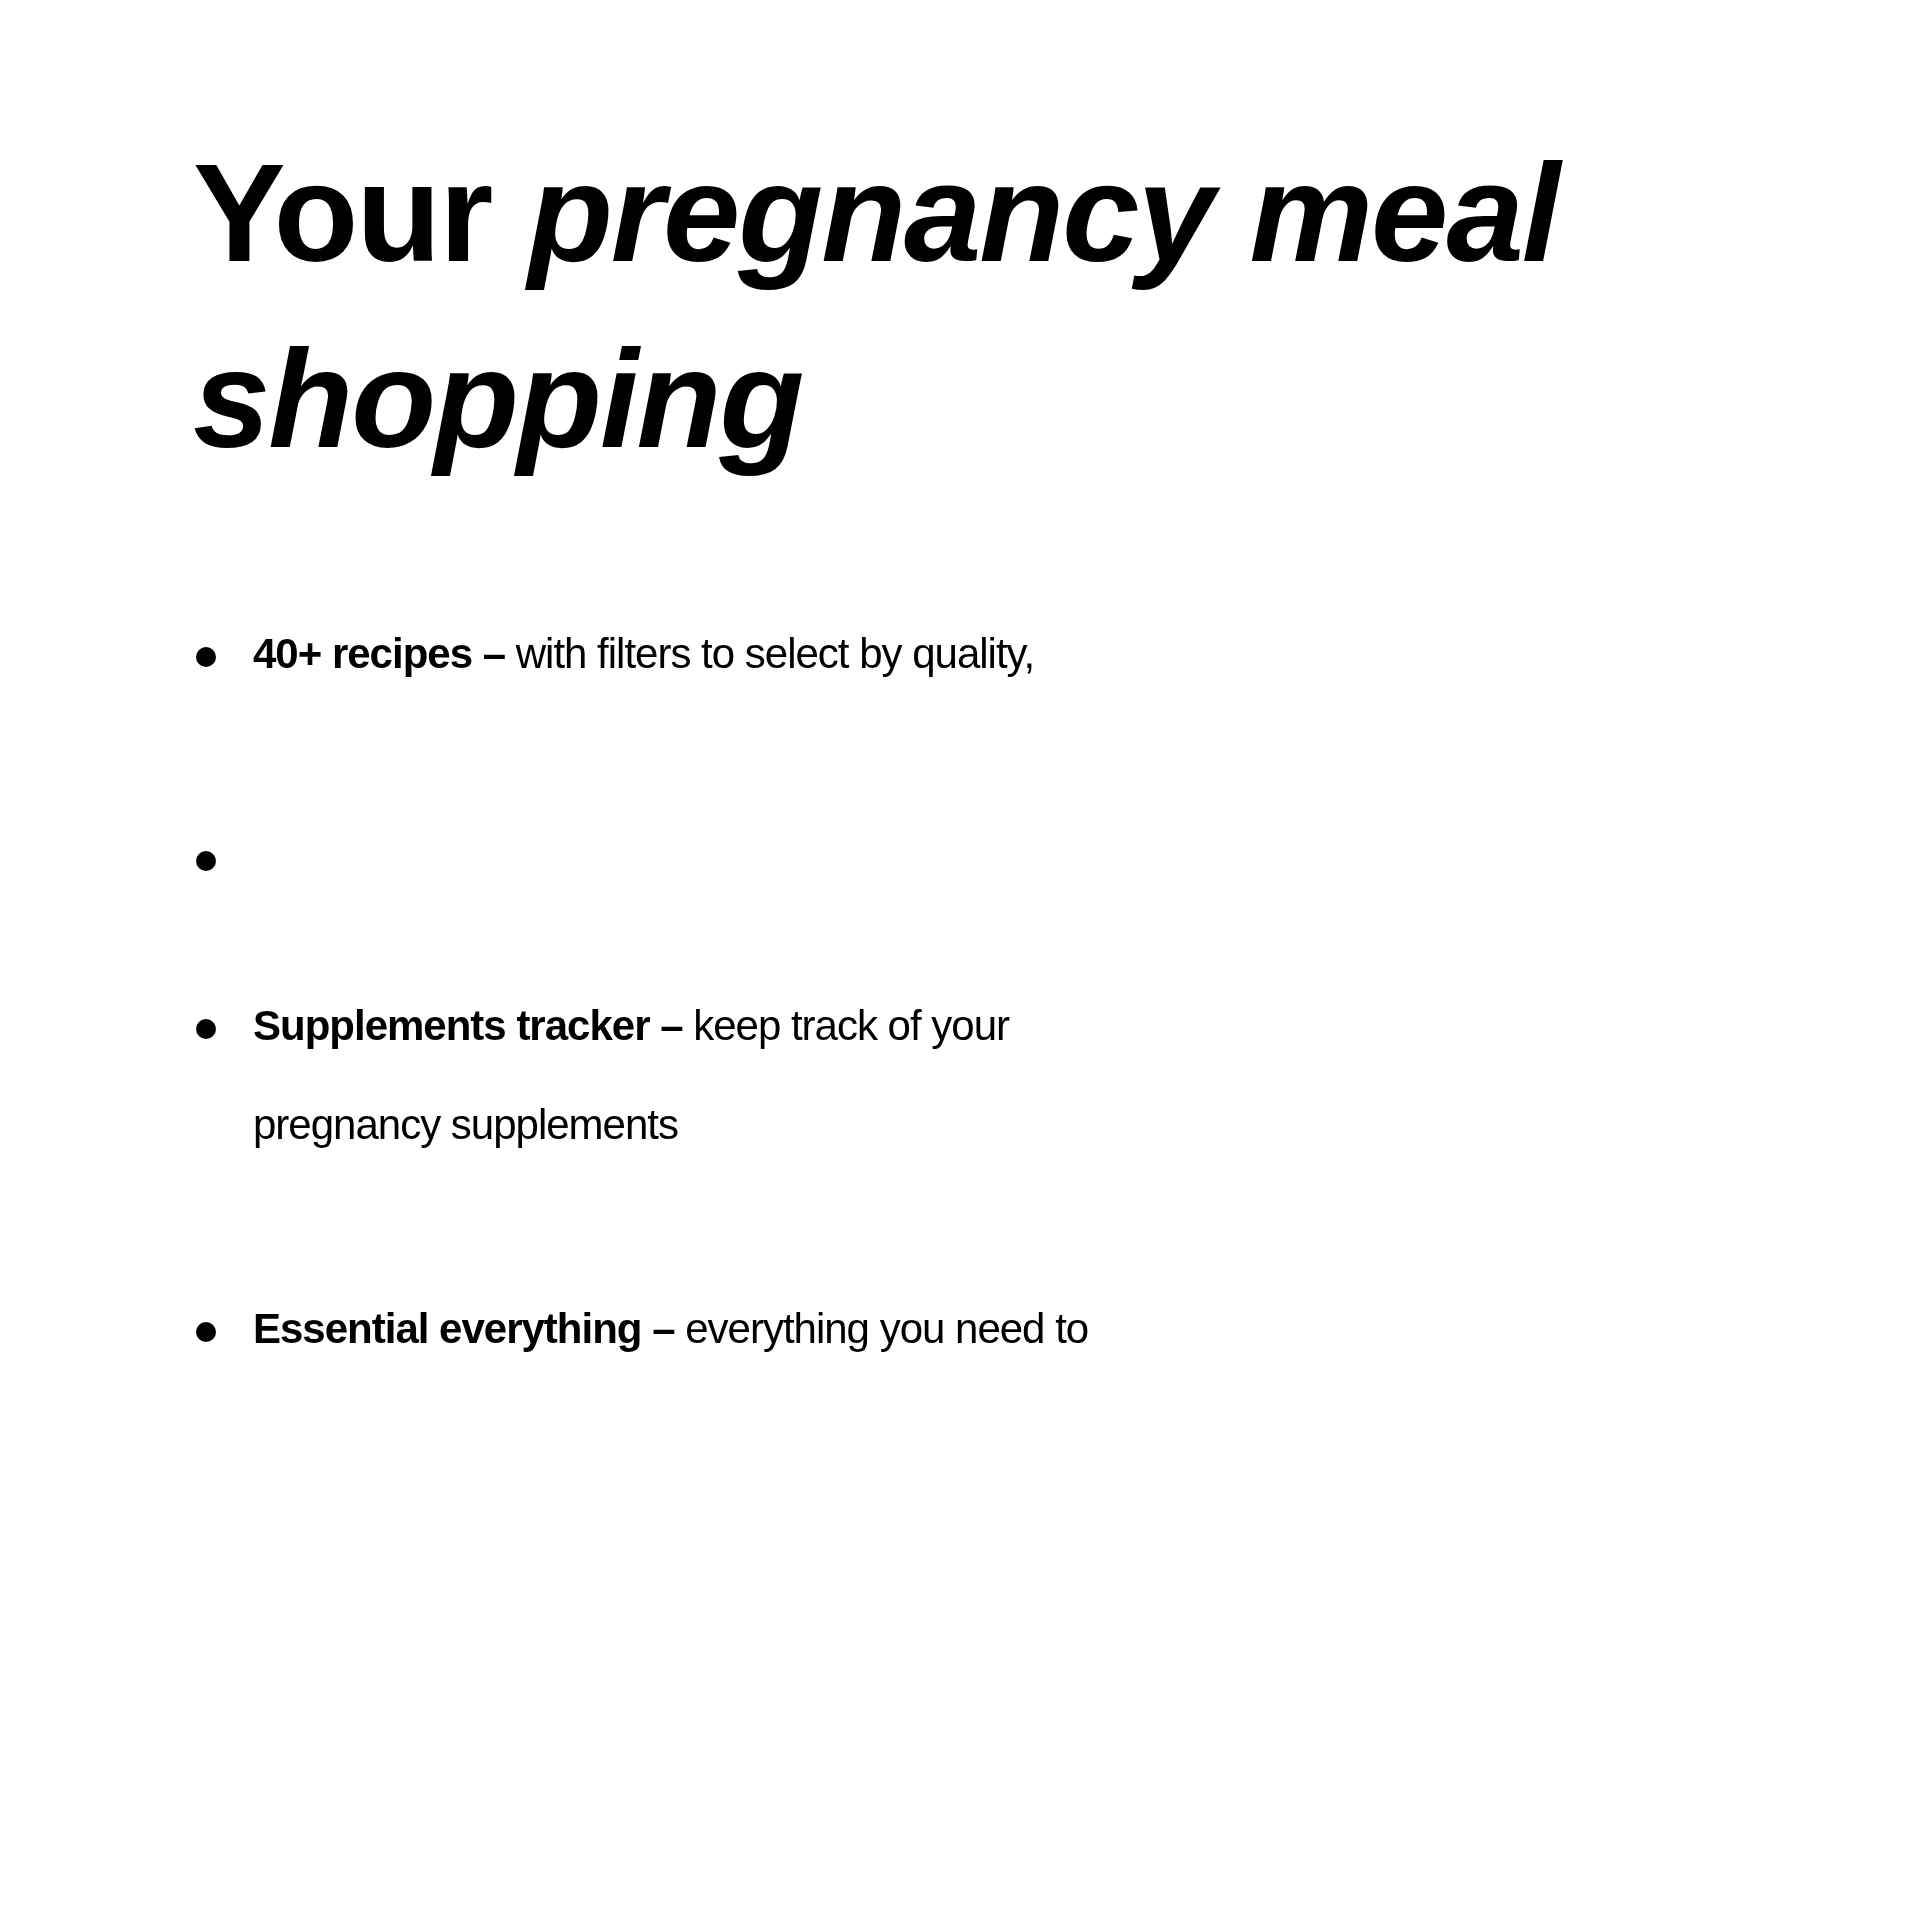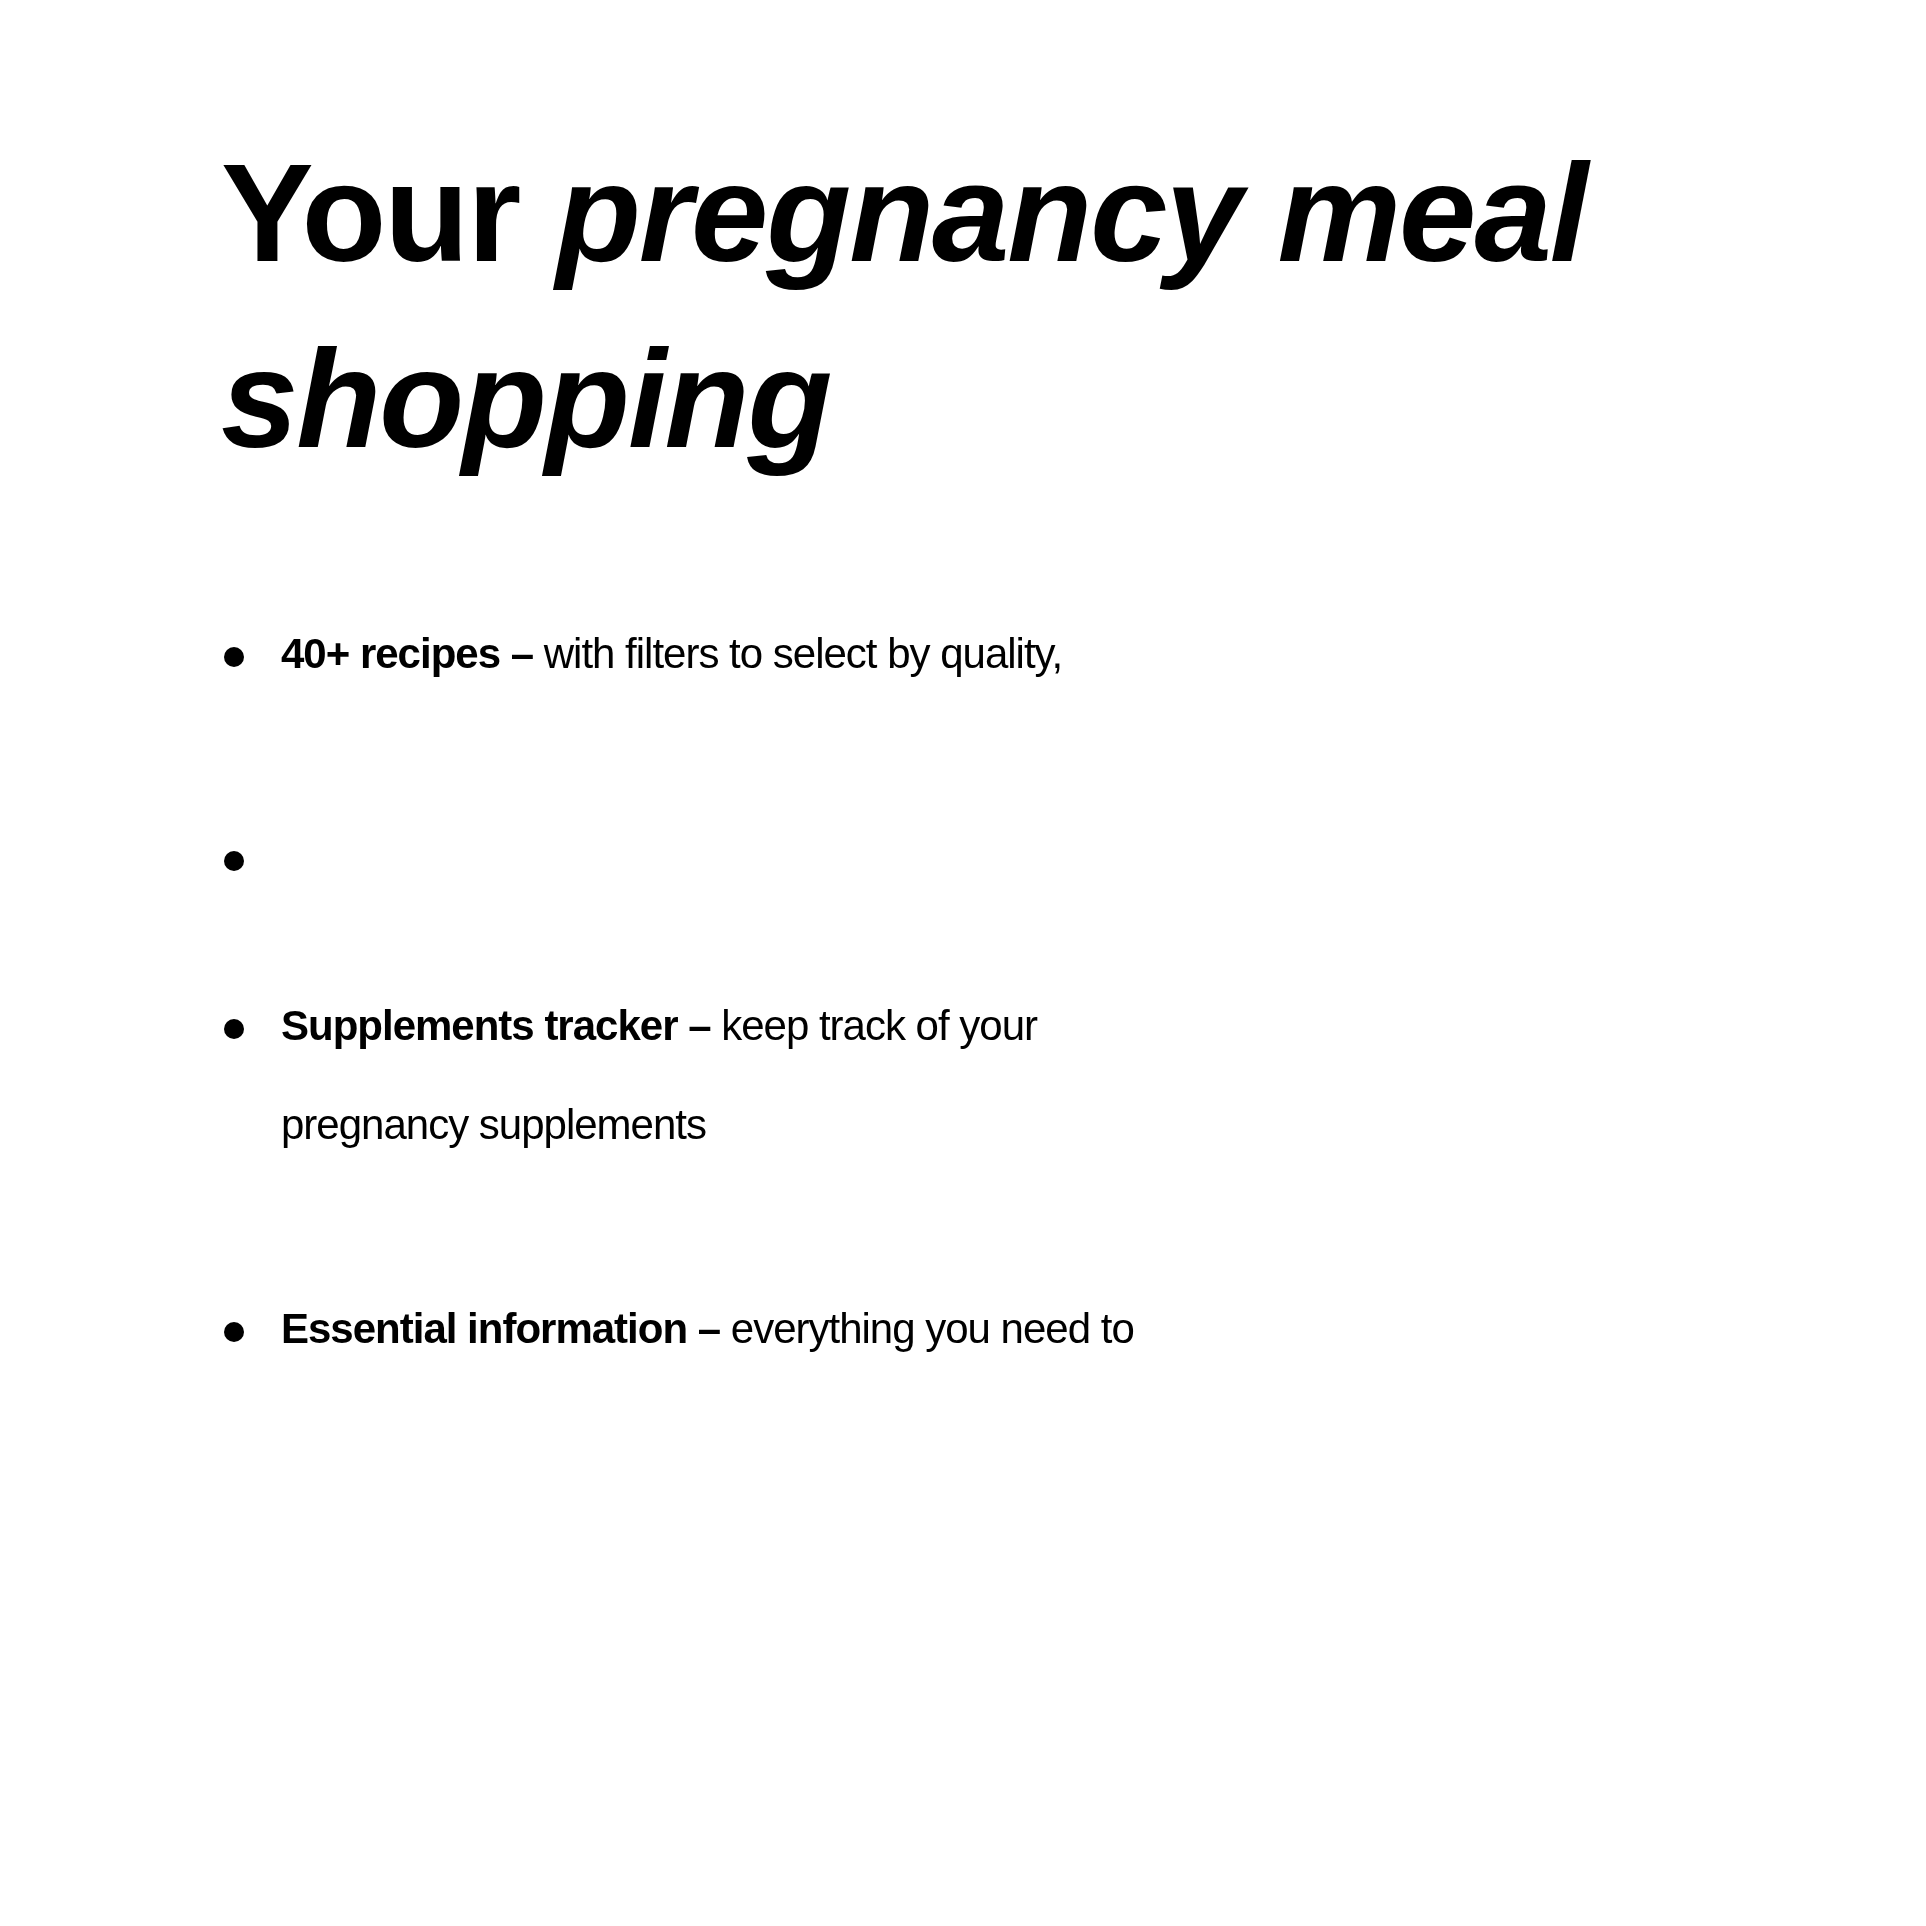--- a/index.html
+++ b/index.html
@@ -12,21 +12,20 @@
     background: #ffffff;
     color: #000000;
     font-family: "Liberation Sans", sans-serif;
     overflow: hidden;
   }
   .content {
     padding-left: 193px;
     padding-right: 168px;
     box-sizing: border-box;
     width: 1542px;
-    margin-left: 28px;
   }
   .page-title {
     margin: 0;
     padding-top: 120px;
     font-size: 139px;
     line-height: 186px;
     font-weight: 700;
     letter-spacing: -2px;
     white-space: nowrap;
   }
@@ -93,21 +92,21 @@
       <p class="item-text">
         <strong>Supplements tracker –</strong>
         <span>keep track of your</span><br>
         <span>pregnancy supplements</span>
       </p>
     </li>
 
     <li class="feature-item">
       <span class="bullet-dot"></span>
       <p class="item-text">
-        <strong>Essential information –</strong>
+        <strong>Essential everything –</strong>
         <span>everything you need to</span><br>
       </p>
     </li>
 
   </ul>
 
 </main>
 
 
 </body></html>

